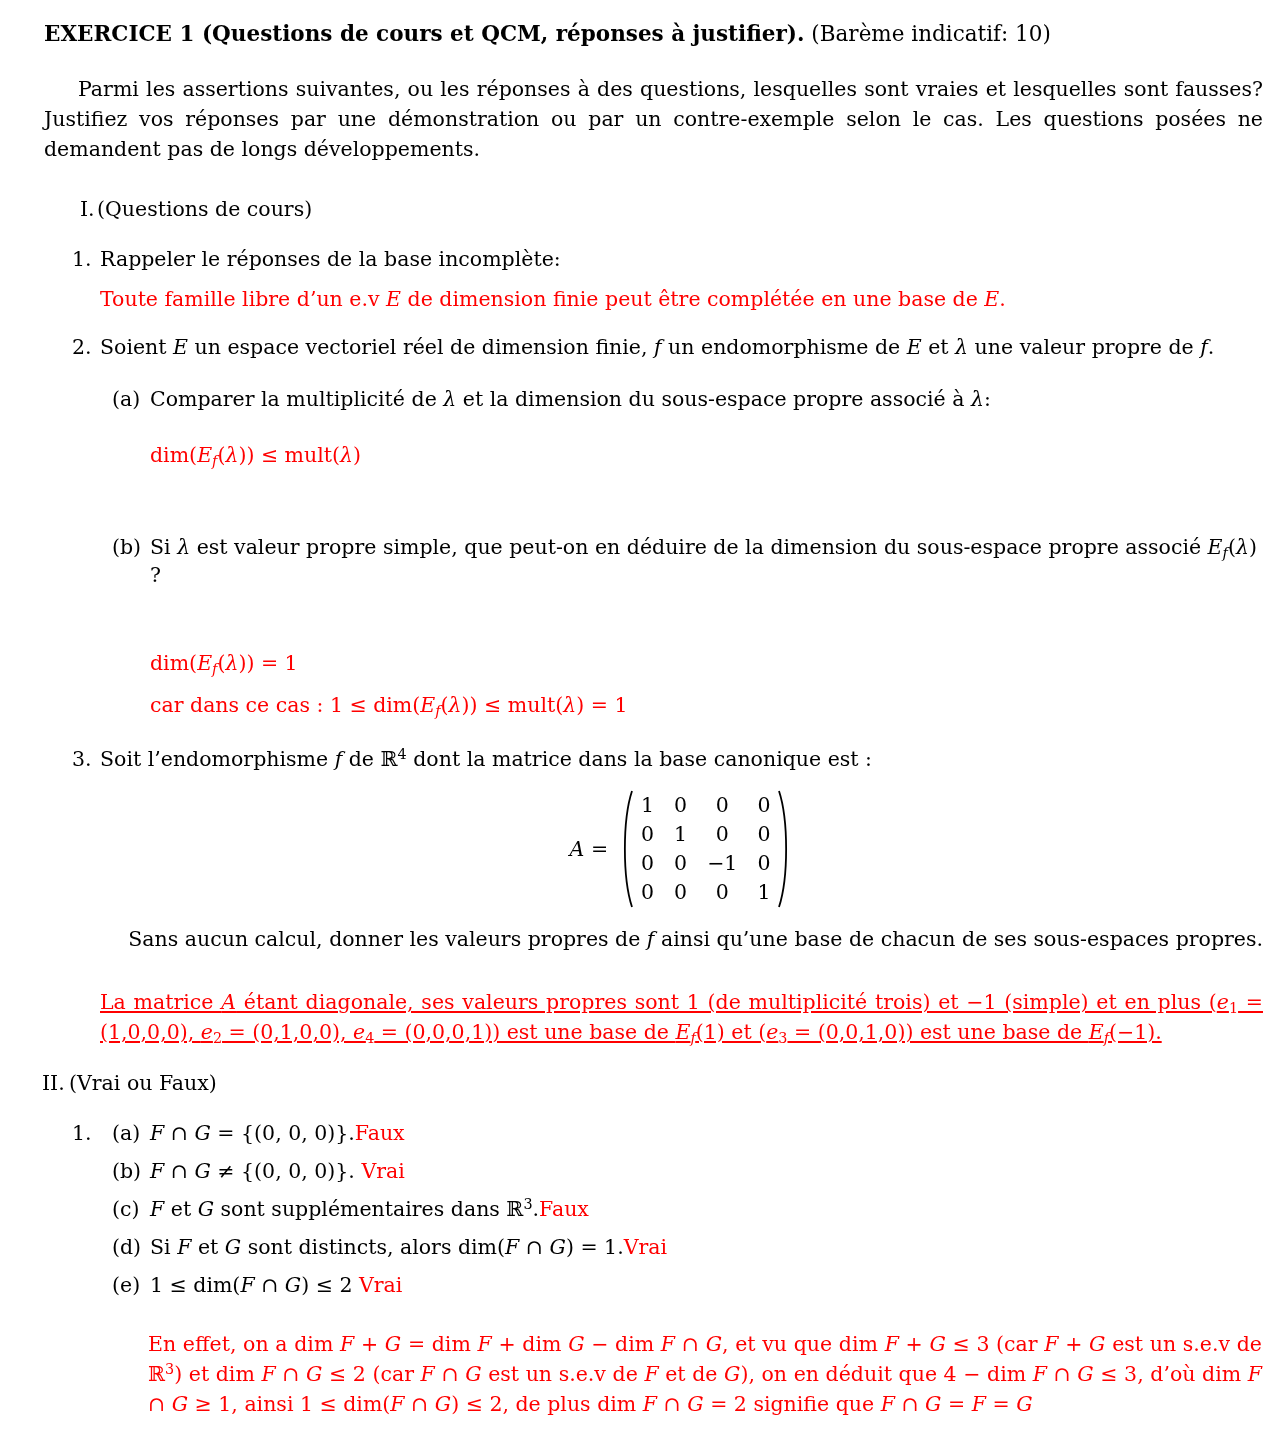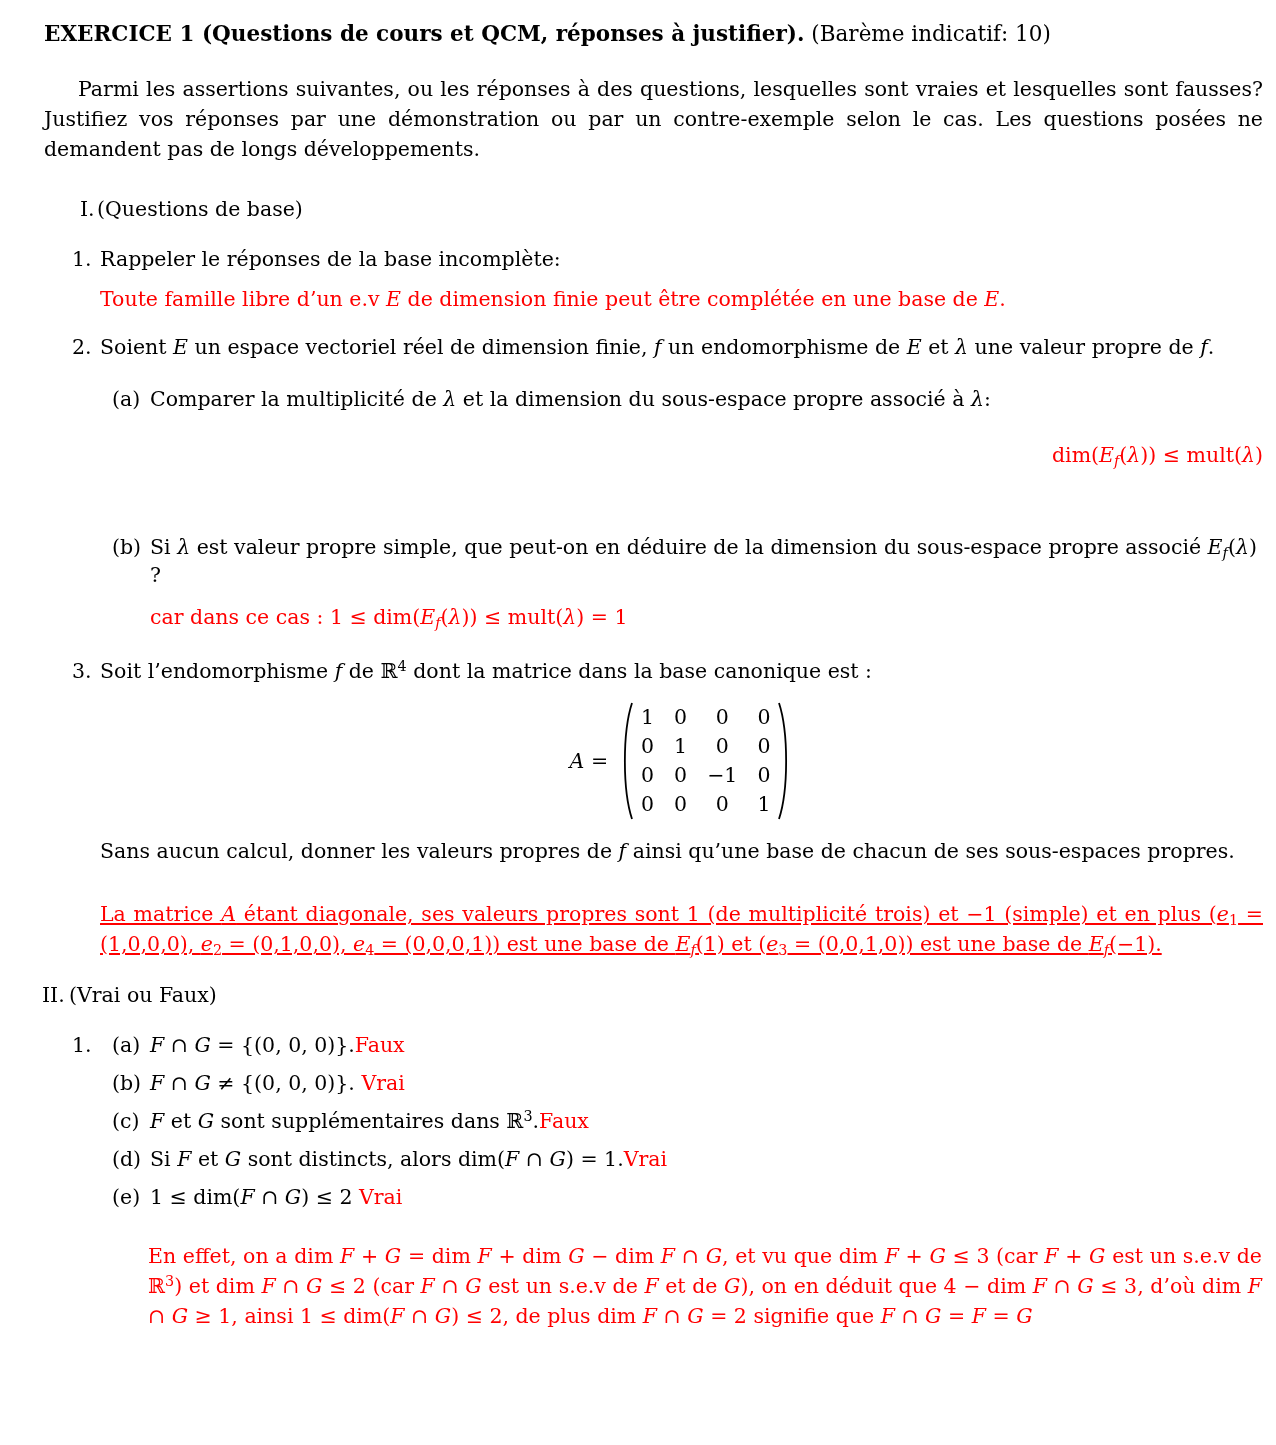--- a/index.html
+++ b/index.html
@@ -32,21 +32,21 @@
   .sec2-head { margin:23px 13px 0 69px; }
   .sec2-head .lbl { position:absolute; left:-27px; }
   .num-item { position:relative; margin-left:100px; margin-right:13px; line-height:28px; }
   .num-item > .lbl { position:absolute; left:-28px; }
   .let-item { position:relative; margin-left:150px; margin-right:13px; line-height:28px; }
   .let-item > .lbl { position:absolute; left:-38px; }
   .q1-item { margin-top:22px; }
   .ans-line { margin:12px 13px 0 100px; line-height:28px; }
   .q2-item { margin-top:20px; }
   .q2a { margin-top:24px; }
-  .formula { text-align:right; line-height:28px; }
+  .formula { text-align:left; line-height:28px; }
   .formula-a { margin:28px 13px 0 150px; }
   .q2b { margin-top:64px; }
   .formula-b { margin:60px 13px 0 150px; }
   .car-note { margin:14px 13px 16px 150px; line-height:28px; }
   .q3-item { margin-top:26px; }
   .matrix-row {
     margin:14px 13px 0 100px;
     display:flex; justify-content:center; align-items:center;
     min-height:124px;
   }
@@ -55,50 +55,51 @@
     display:grid;
     grid-template-columns:repeat(4,auto);
     column-gap:20px;
     justify-items:center;
     align-items:center;
     line-height:29px;
     padding:0 7px;
   }
   .paren { display:flex; align-items:center; }
   .paren svg { display:block; }
-  .sans-line { margin:14px 13px 8px 100px; line-height:28px; }
+  .sans-line { margin:14px 13px 8px 100px; line-height:28px;text-align:right; }
   .ans-q3 { margin:34px 13px 0 100px; text-align:justify; line-height:30px;text-decoration:underline; }
   .s2q1 { margin-top:22px; }
   .tf-list { margin-top:20px; }
   .tf-item { margin-bottom:10px; }
   .final-just { margin:30px 14px 0 148px; text-align:justify; line-height:30px; }
 </style>
 </head>
 <body>
 
 <div class="page">
 
   <div class="title"><span class="tbold">EXERCICE 1 (Questions de cours et QCM, réponses à justifier).</span> <span>(Barème indicatif: 10)</span></div>
 
   <div class="intro">Parmi les assertions suivantes, ou les réponses à des questions, lesquelles sont vraies et lesquelles sont fausses? Justifiez vos réponses par une démonstration ou par un contre-exemple selon le cas. Les questions posées ne demandent pas de longs développements.</div>
 
-  <div class="sec-head sec1-head"><span class="lbl">I.</span><span>(Questions de base)</span></div>
+  <div class="sec-head sec1-head"><span class="lbl">I.</span><span>(Questions de cours)</span></div>
 
   <div class="num-item q1-item"><span class="lbl">1.</span><span>Rappeler le réponses de la base incomplète:</span></div>
 
   <div class="ans-line red">Toute famille libre d’un e.v <i>E</i> de dimension finie peut être complétée en une base de <i>E</i>.</div>
 
   <div class="num-item q2-item"><span class="lbl">2.</span><span>Soient <i>E</i> un espace vectoriel réel de dimension finie, <i>f</i> un endomorphisme de <i>E</i> et <i>λ</i> une valeur propre de <i>f</i>.</span></div>
 
   <div class="let-item q2a"><span class="lbl">(a)</span><span>Comparer la multiplicité de <i>λ</i> et la dimension du sous-espace propre associé à <i>λ</i>:</span></div>
 
   <div class="formula formula-a red">dim(<i>E</i><sub><i>f</i></sub>(<i>λ</i>)) ≤ mult(<i>λ</i>)</div>
 
   <div class="let-item q2b"><span class="lbl">(b)</span><span>Si <i>λ</i> est valeur propre simple, que peut-on en déduire de la dimension du sous-espace propre associé <i>E</i><sub><i>f</i></sub>(<i>λ</i>) ?</span></div>
 
+  <div class="formula formula-b red">dim(<i>E</i><sub><i>f</i></sub>(<i>λ</i>)) = 1</div>
 
   <div class="car-note red">car dans ce cas : 1 ≤ dim(<i>E</i><sub><i>f</i></sub>(<i>λ</i>)) ≤ mult(<i>λ</i>) = 1</div>
 
   <div class="num-item q3-item"><span class="lbl">3.</span><span>Soit l’endomorphisme <i>f</i> de ℝ<sup>4</sup> dont la matrice dans la base canonique est :</span></div>
 
   <div class="matrix-row">
     <span class="matrix-lhs"><i>A</i> =</span>
     <span class="paren">
         <svg width="16" height="122" viewBox="0 0 16 122">
           <path d="M14 3 C 4.5 32 4.5 90 14 119" fill="none" stroke="#000" stroke-width="1.8"></path>

